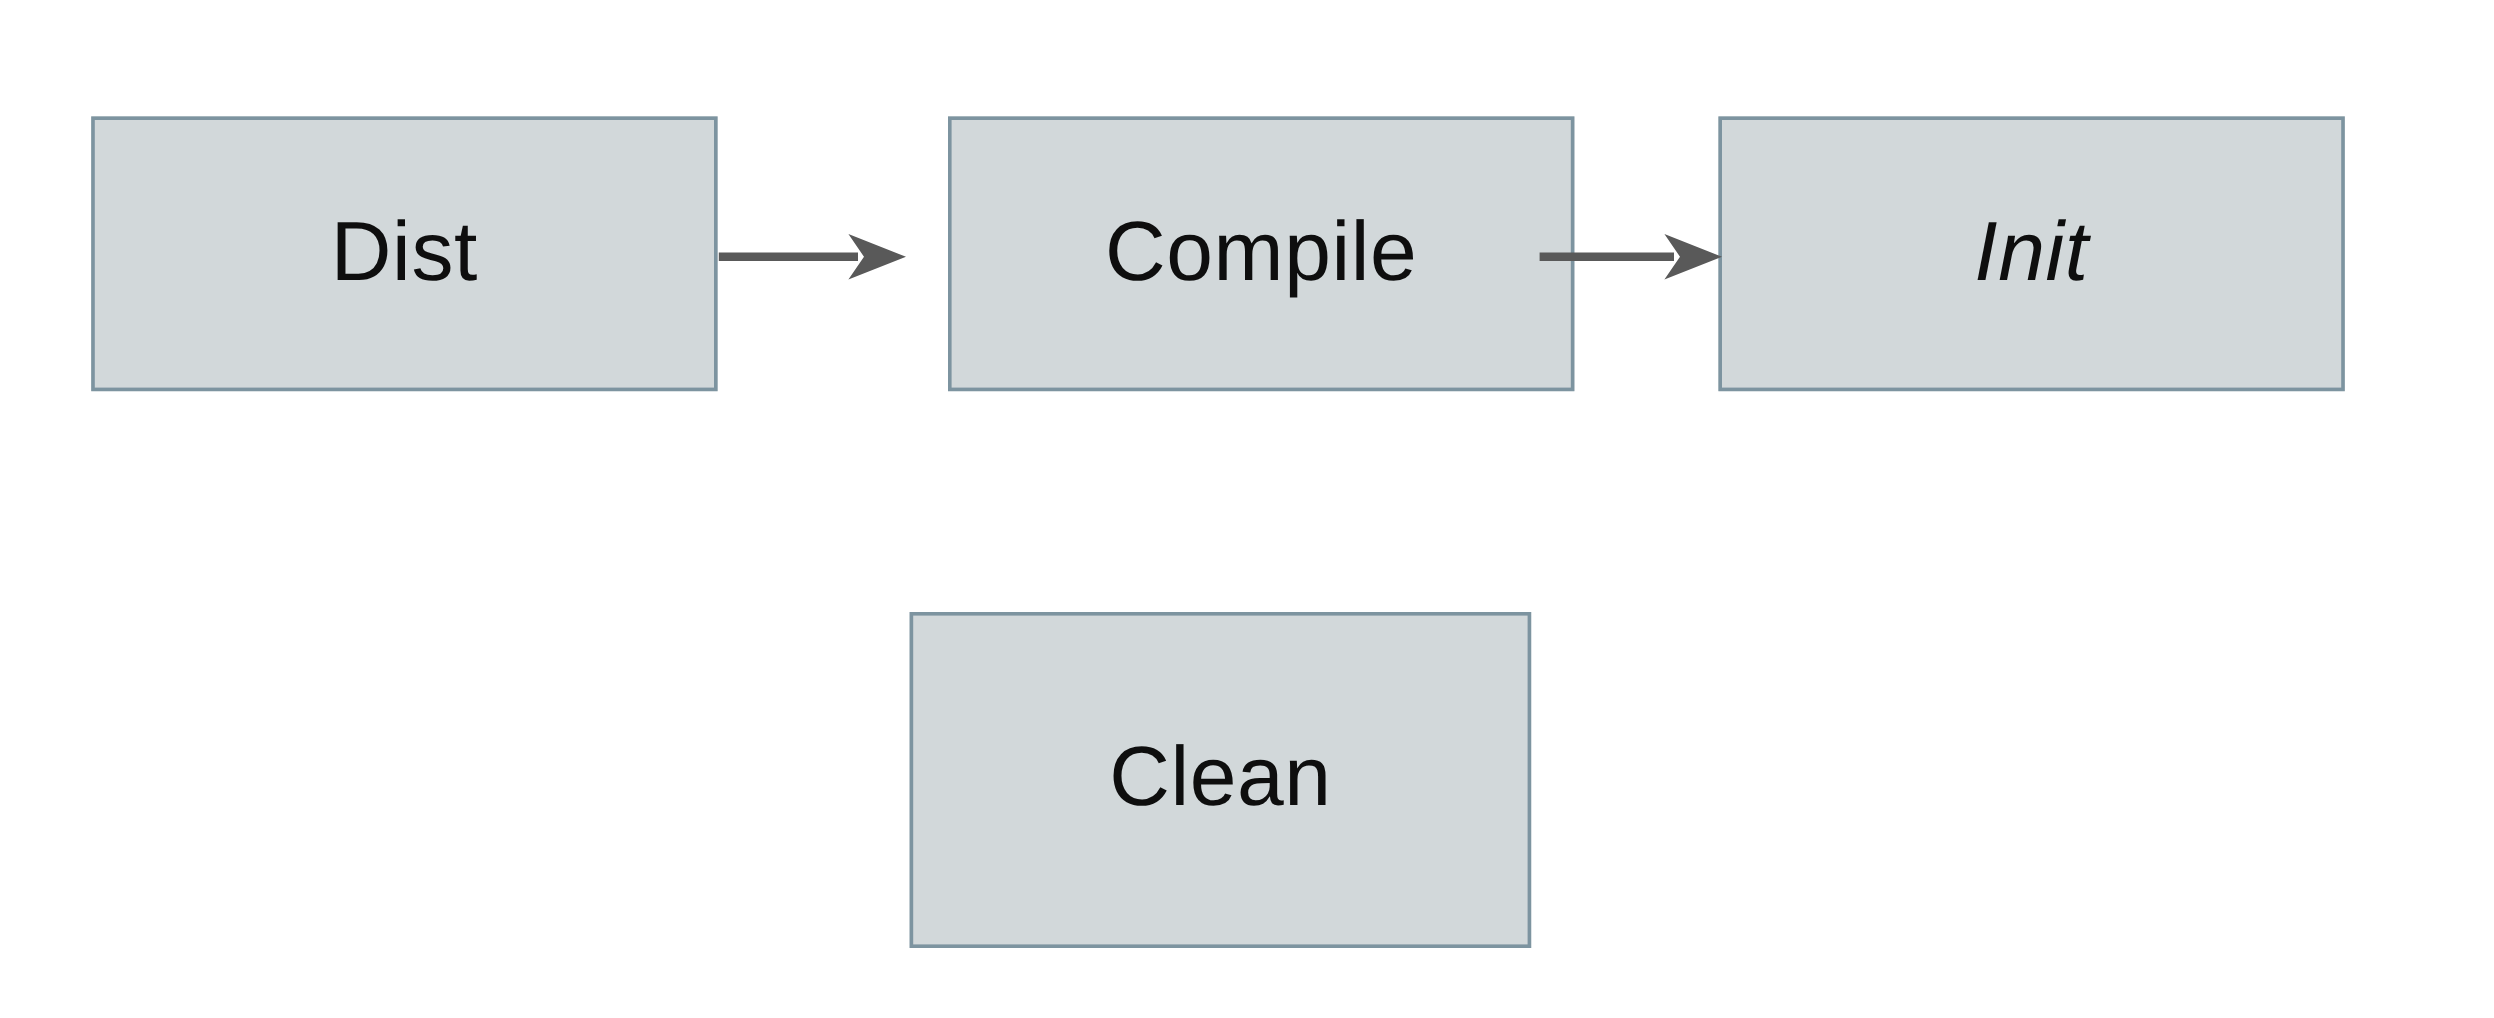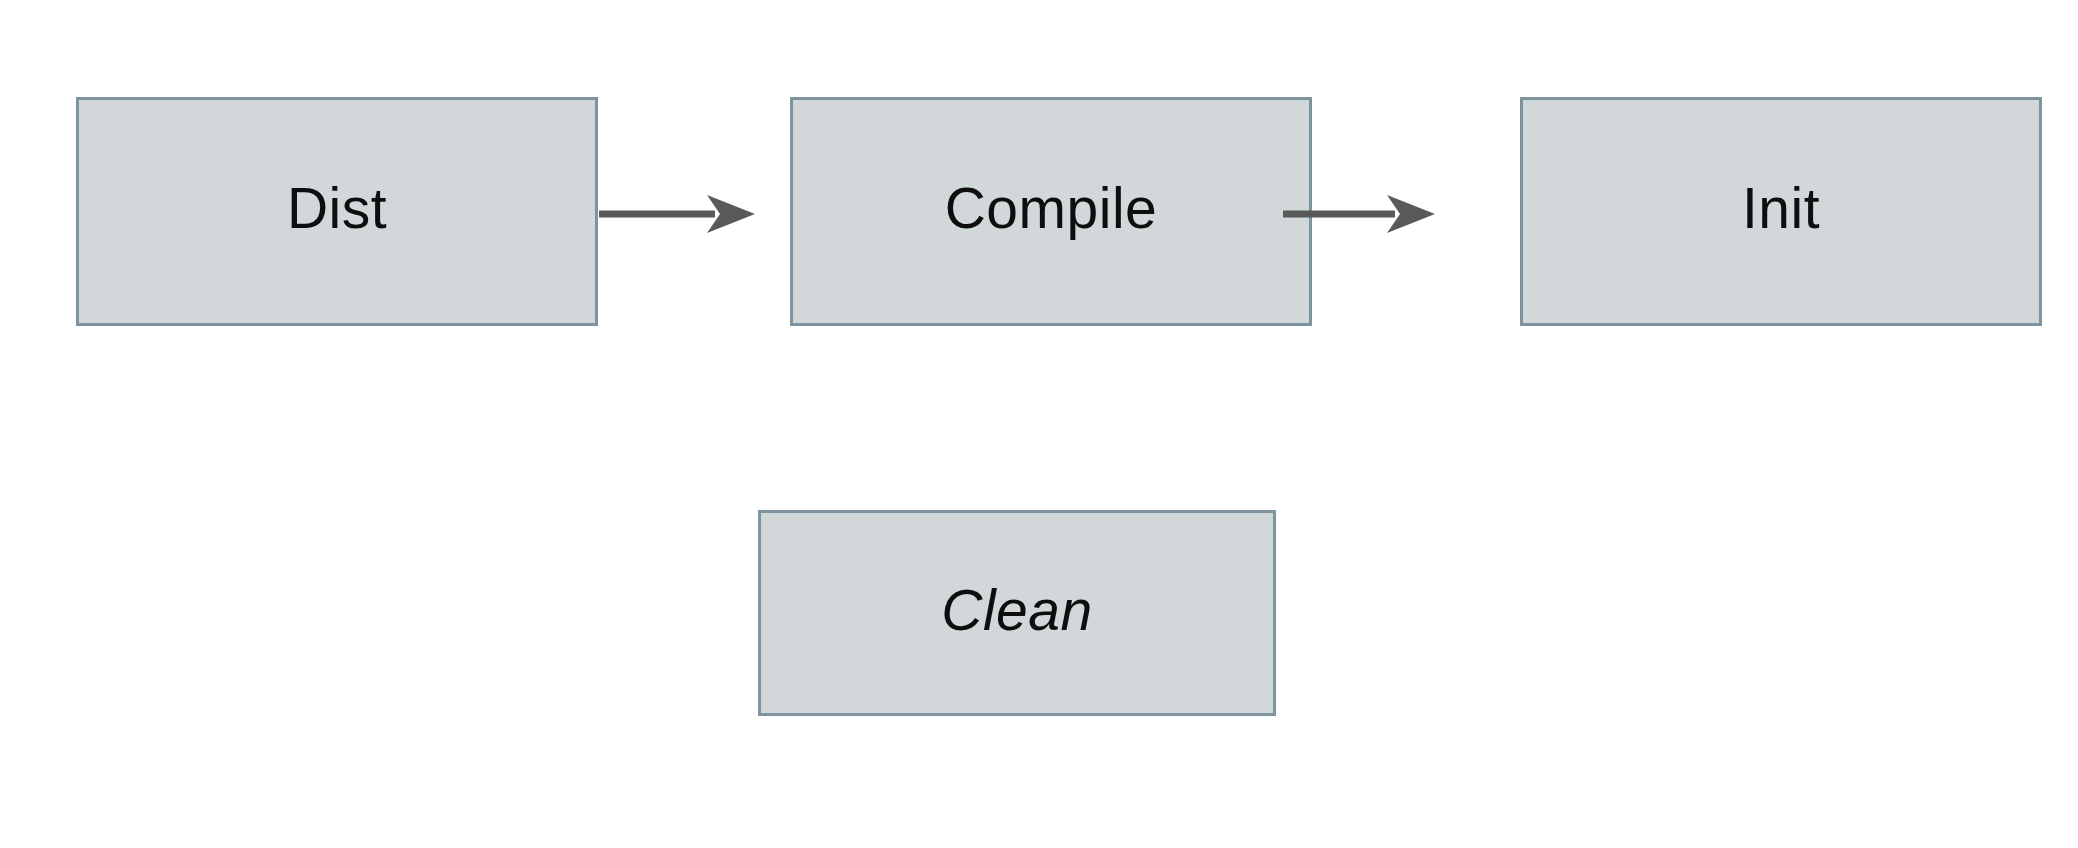--- a/index.html
+++ b/index.html
@@ -31,31 +31,31 @@
     width: 522px;
     height: 229px;
     background: var(--node-fill);
     border: 3px solid var(--node-border);
     display: flex;
     align-items: center;
     justify-content: center;
   }
   .node .label {
     color: var(--text);
-    font-size: 57px;
+    font-size: 70px;
     font-weight: 400;
     letter-spacing: 0.5px;
     white-space: nowrap;
     line-height: 1;
     padding-bottom: 6px;
   }
   .node-dist    { left: 76px;   top: 97px; }
   .node-compile { left: 758px;  top: 97px; margin-left: 32px; }
-  .node-init    { left: 1520px; top: 97px; }
-  .node-clean   { left: 758px;  top: 510px; width: 518px; height: 206px; font-style: italic; }
+  .node-init    { left: 1432px; top: 97px; font-style: italic; }
+  .node-clean   { left: 758px;  top: 510px; width: 518px; height: 280px; }
   .arrow {
     position: absolute;
     overflow: visible;
   }
   .arrow-1 { left: 599px;  top: 190px; }
   .arrow-2 { left: 1283px; top: 190px; }
   .arrow .shaft { stroke: var(--arrow); stroke-width: 7; }
   .arrow .head  { fill: var(--arrow); }
 </style>
 </head>

